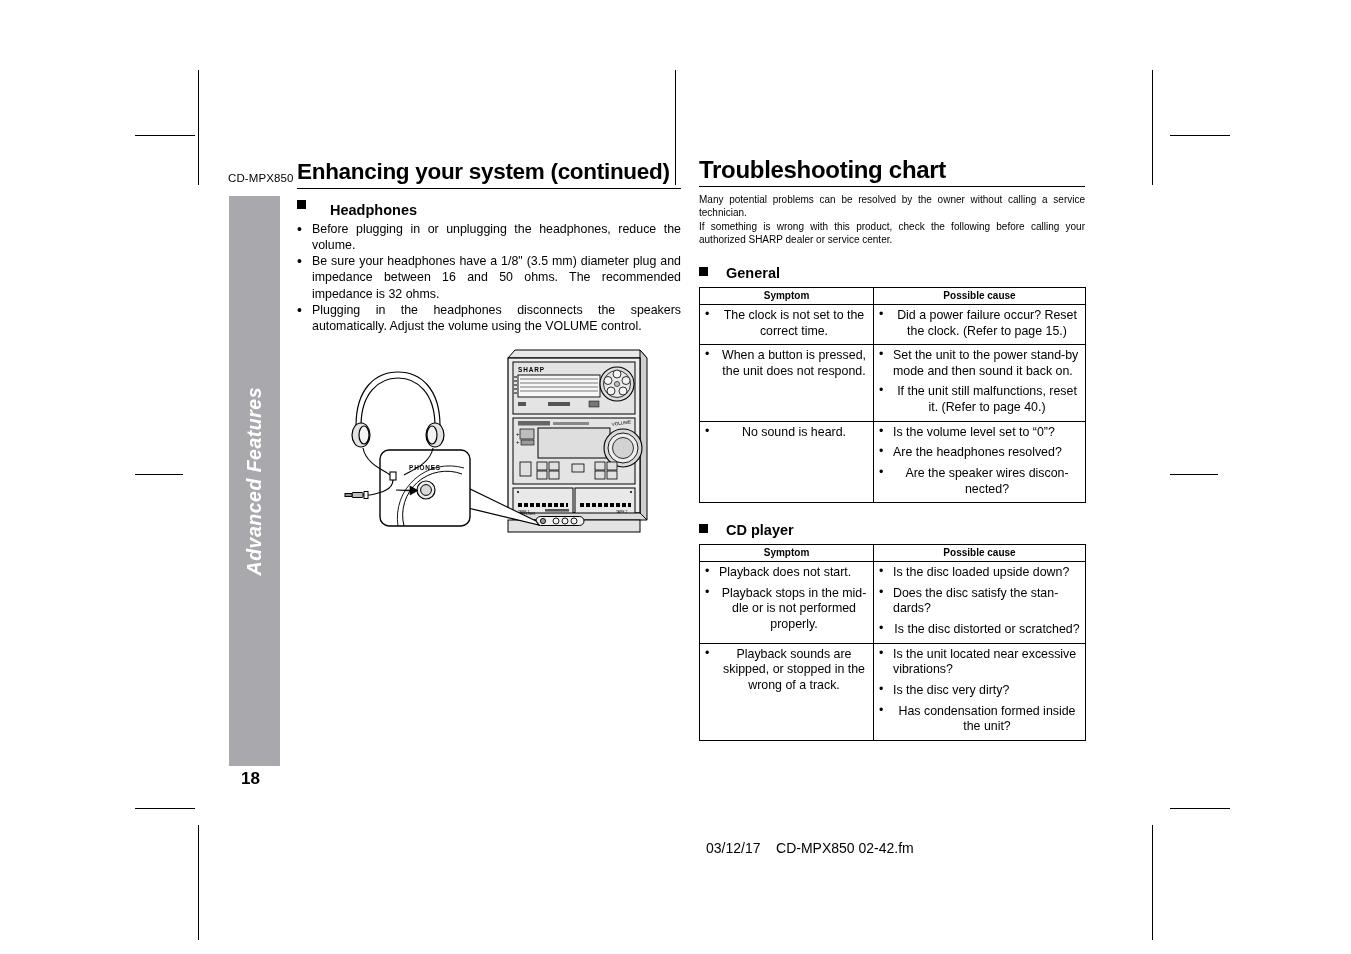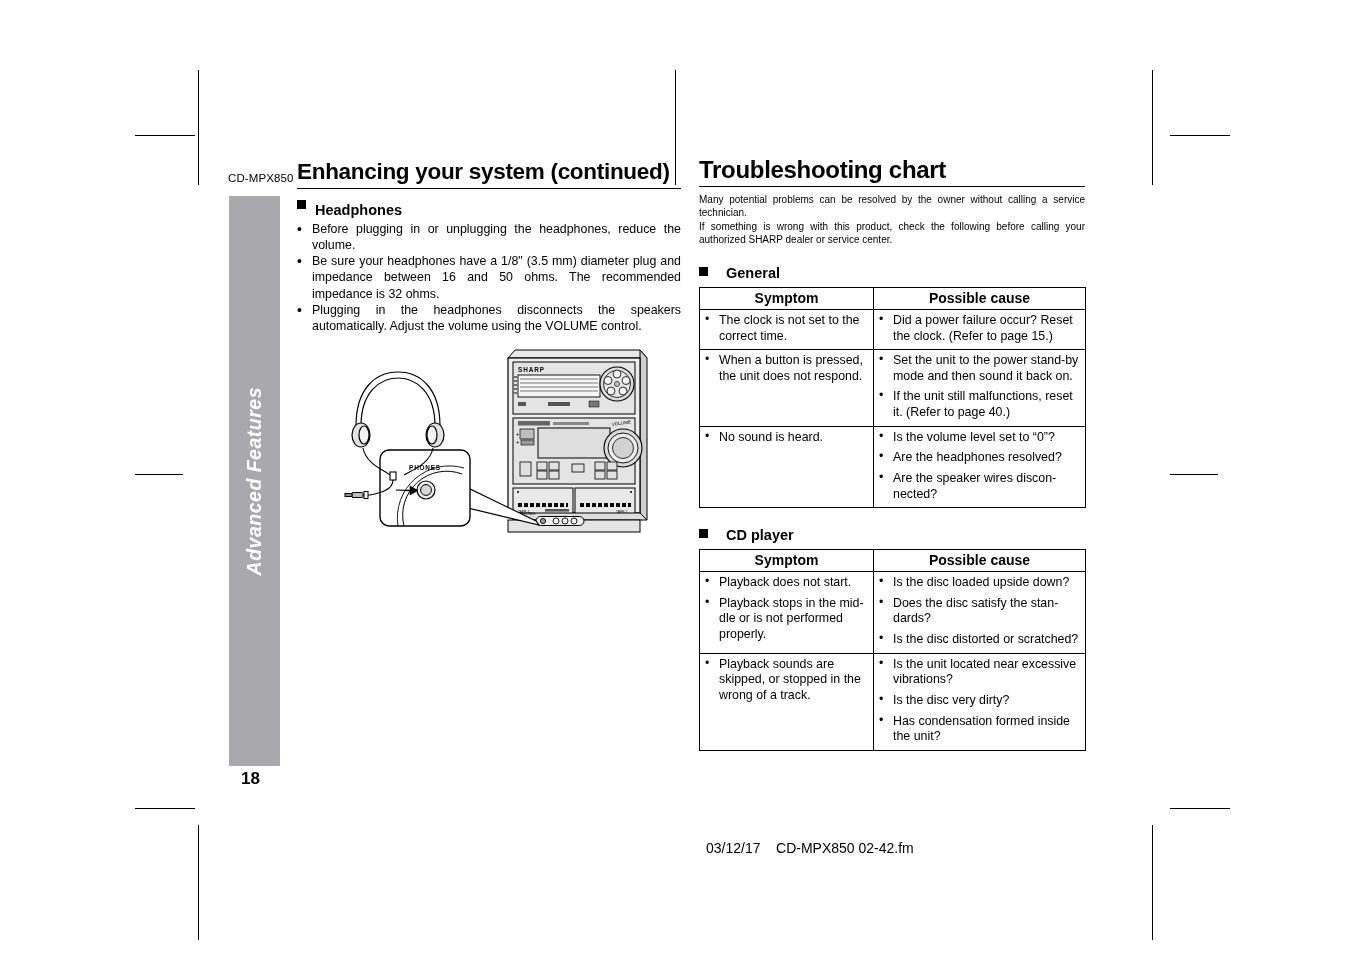--- a/index.html
+++ b/index.html
@@ -30,21 +30,21 @@
     font-size: 22.5px; font-weight: bold; letter-spacing: -0.3px;
     padding-left: 68px; line-height: 1.05;
   }
   .title-rule { border-bottom: 1.6px solid #000; margin-top: 4px; }
 
   #left-col .section-title { padding-left: 68px; }
   #left-body { margin-left: 68px; margin-top: 13px; width: 384px; }
 
   .sub-head {
     font-size: 14.5px; font-weight: bold; margin: 0 0 3px 0;
-    display: flex; align-items: flex-start; gap: 9px;
+    display: flex; align-items: flex-start; gap: 24px;
   }
   .sq { display:inline-block; width: 9px; height: 9px; background:#000; flex:0 0 auto; position: relative; top:-2px;}
 
   ul.bullets { list-style: none; margin: 0; padding: 0; }
   ul.bullets > li {
     position: relative; padding-left: 15px; font-size: 12.4px;
     line-height: 1.31; text-align: justify; margin-bottom: 0px;
   }
   ul.bullets > li::before {
     content: "\2022"; position: absolute; left: 0; top: -1px; font-size: 14px;
@@ -83,33 +83,33 @@
   .tbl-head { font-size: 14.5px; font-weight: bold; margin: 19px 0 6px 0;
               display: flex; align-items: baseline; gap: 18px; }
 
   table.ts {
     border-collapse: collapse; width: 386px; table-layout: fixed;
     border: 1.1px solid #000;
   }
   table.ts col.c1 { width: 174px; }
   table.ts col.c2 { width: 212px; }
   table.ts th {
-    border: 1.1px solid #000; font-size: 14px; font-weight: bold;
+    border: 1.1px solid #000; font-size: 10px; font-weight: bold;
     text-align: center; padding: 2px 0 3px 0; vertical-align: middle;
   }
   table.ts td {
     border: 1.1px solid #000; font-size: 12.4px; vertical-align: top;
     padding: 3px 4px 5px 4px;
   }
   table.ts ul { list-style: none; margin: 0; padding: 0; }
   table.ts ul > li {
     position: relative; padding-left: 15px; line-height: 1.26;
     margin-bottom: 5px;
   }
-  table.ts ul > li:last-child { margin-bottom: 0; }
+  table.ts ul > li:last-child { margin-bottom: 0; text-align: center; }
   table.ts ul > li::before {
     content: "\2022"; position: absolute; left: 1px; top: -1px; font-size: 12.5px;
   }
 
   
   #footer {
     position: absolute; left: 706px; top: 840px;
     font-size: 14px; white-space: pre;
   }
 </style>

